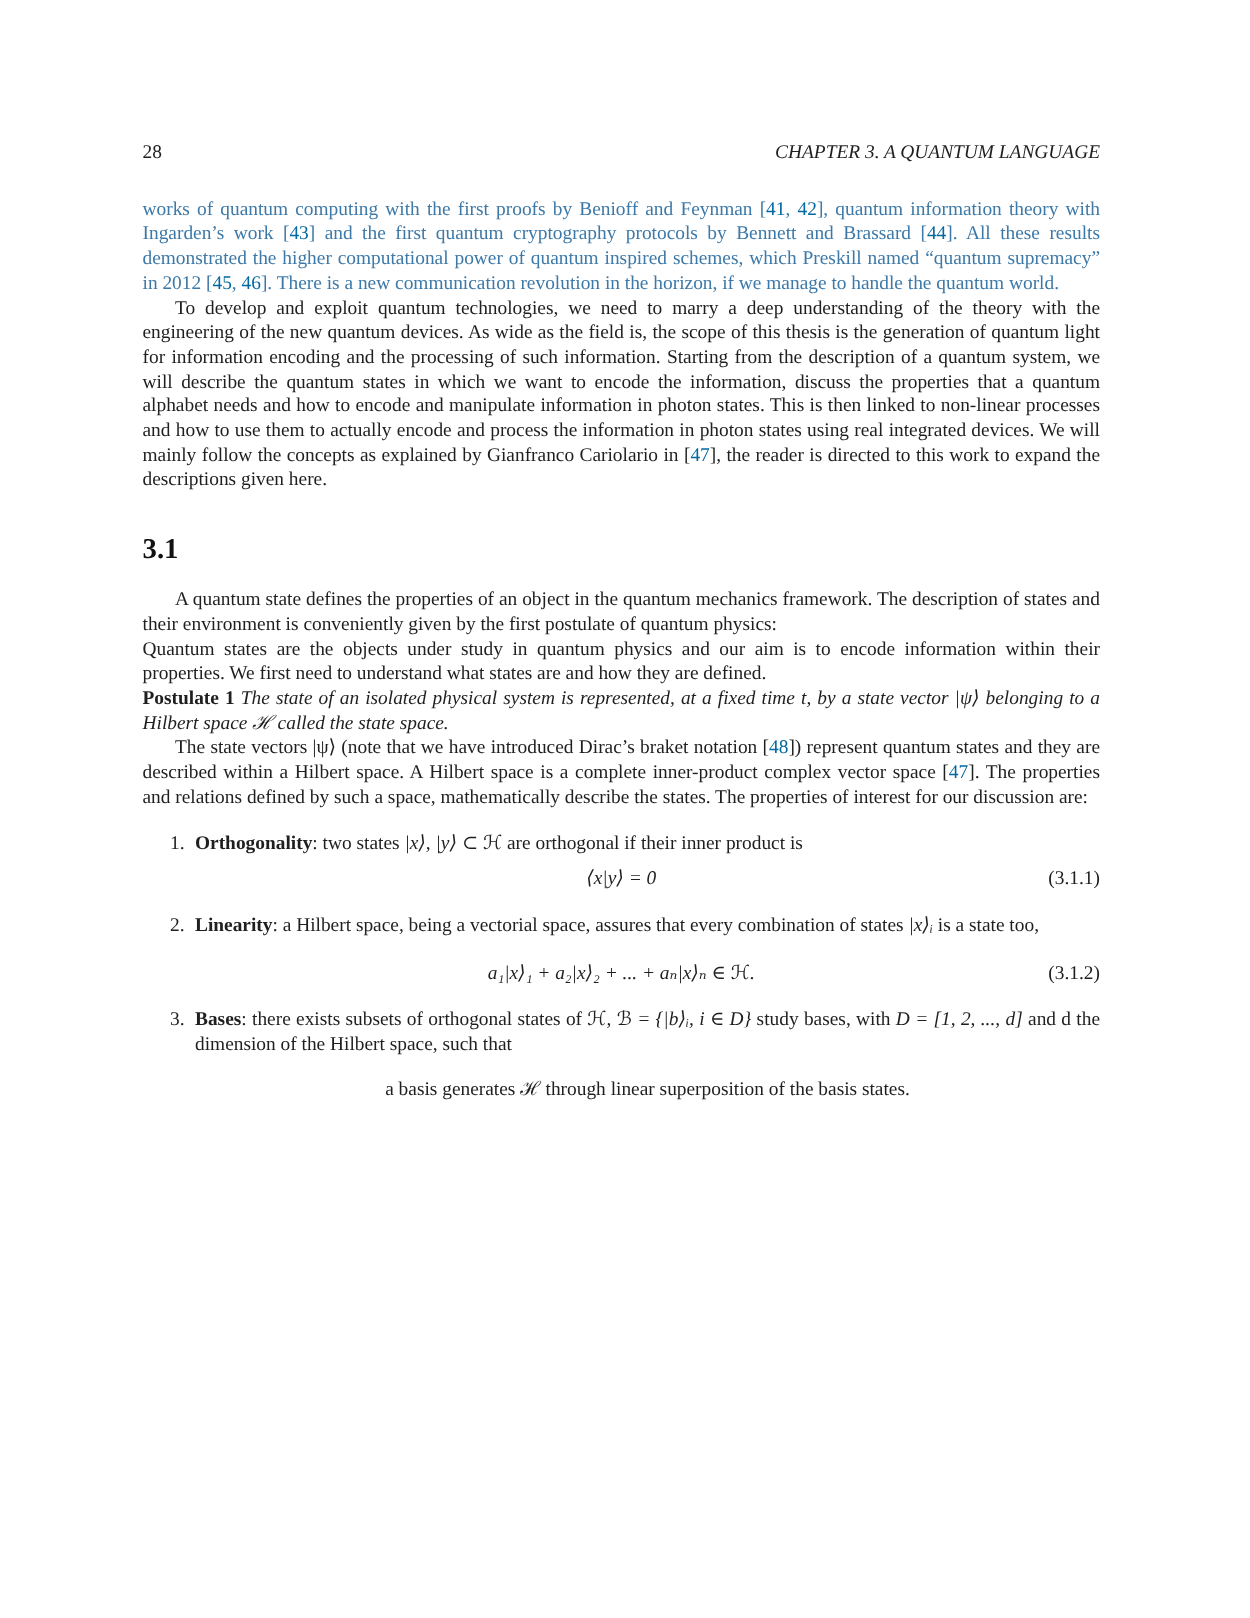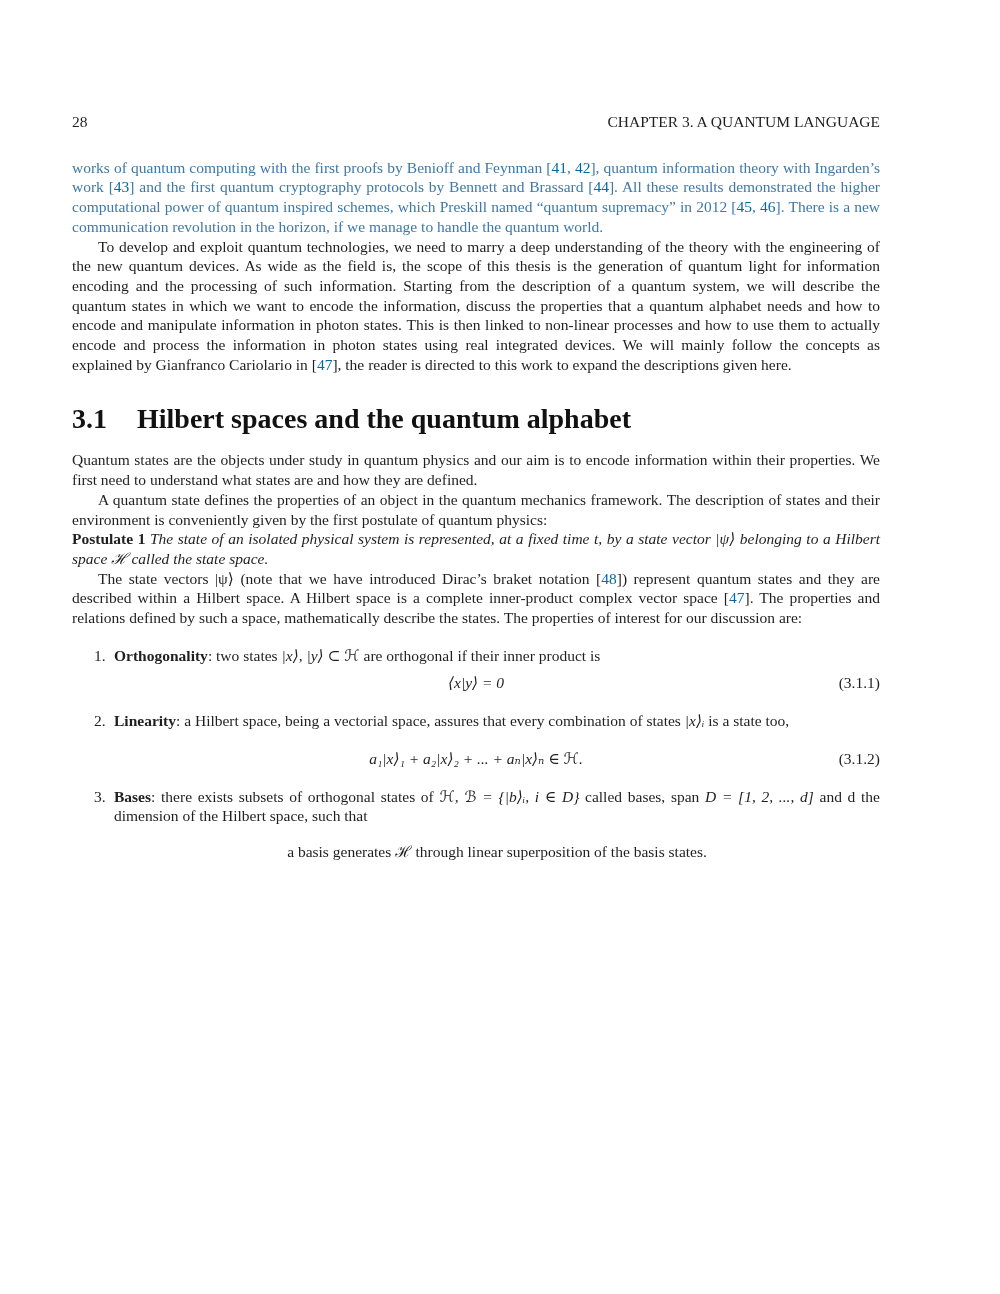--- a/index.html
+++ b/index.html
@@ -2,45 +2,45 @@
 <html><head>
 <meta charset="utf-8">
 <style>
   html, body { margin: 0; padding: 0; background: #ffffff; }
   .page {
     position: relative;
     width: 1000px;
     height: 1294px;
     background: #ffffff;
     box-sizing: border-box;
-    padding: 112px 120px 0 72px;
+    padding: 112px 120px 0 114px;
     font-family: "Liberation Serif", "DejaVu Serif", serif;
     font-size: 15.5px;
     line-height: 19.7px;
     color: #1f1f1f;
     overflow: hidden;
   }
   .running-header {
     display: flex;
     justify-content: space-between;
     align-items: baseline;
     margin-bottom: 26px;
   }
-  .chapter-title { }
+  .chapter-title { font-style: italic; }
   p.para { margin: 0; text-align: justify; }
   .indent { text-indent: 26px; }
   .blue { color: #3d79a8; }
   .cite { color: #0369a1; }
   .math {
     font-style: italic;
     font-family: "Liberation Serif", "DejaVu Serif", "DejaVu Sans", serif;
   }
   .section-heading {
     margin: 32px 0 18px 0;
-    font-size: 28px;
+    font-size: 23px;
     line-height: 26px;
     font-weight: bold;
     color: #111111;
     display: flex;
     align-items: center;
   }
   .section-number { margin-right: 30px; }
   .postulate { margin: 16px 0 14px 0; font-style: italic; }
   .postulate-label { font-weight: bold; font-style: normal; }
   .list { margin-top: 16px; }
@@ -69,26 +69,25 @@
     <span>28</span>
     <span class="chapter-title">CHAPTER 3.   A QUANTUM LANGUAGE</span>
   </div>
 
   <p class="para blue"><span>works of quantum computing with the first proofs by Benioff and Feynman [</span><span class="cite">41</span><span>, </span><span class="cite">42</span><span>], quantum information theory with Ingarden’s work [</span><span class="cite">43</span><span>] and the first quantum cryptography protocols by Bennett and Brassard [</span><span class="cite">44</span><span>]. All these results demonstrated the higher computational power of quantum inspired schemes, which Preskill named “quantum supremacy” in 2012 [</span><span class="cite">45</span><span>, </span><span class="cite">46</span><span>]. There is a new communication revolution in the horizon, if we manage to handle the quantum world.</span></p>
 
   <p class="para indent"><span>To develop and exploit quantum technologies, we need to marry a deep understanding of the theory with the engineering of the new quantum devices. As wide as the field is, the scope of this thesis is the generation of quantum light for information encoding and the processing of such information. Starting from the description of a quantum system, we will describe the quantum states in which we want to encode the information, discuss the properties that a quantum alphabet needs and how to encode and manipulate information in photon states. This is then linked to non-linear processes and how to use them to actually encode and process the information in photon states using real integrated devices. We will mainly follow the concepts as explained by Gianfranco Cariolario in [</span><span class="cite">47</span><span>], the reader is directed to this work to expand the descriptions given here.</span></p>
 
   <h2 class="section-heading">
     <span class="section-number">3.1</span>
-    <span>Hilbert spaces and the quantum alphabet</span>
   </h2>
 
+  <p class="para indent">A quantum state defines the properties of an object in the quantum mechanics framework. The description of states and their environment is conveniently given by the first postulate of quantum physics:</p>
+
   <p class="para">Quantum states are the objects under study in quantum physics and our aim is to encode information within their properties. We first need to understand what states are and how they are defined.</p>
-
-  <p class="para indent">A quantum state defines the properties of an object in the quantum mechanics framework. The description of states and their environment is conveniently given by the first postulate of quantum physics:</p>
 
   <p class="para postulate"><span class="postulate-label">Postulate 1</span><span> The state of an isolated physical system is represented, at a fixed time t, by a state vector |ψ⟩ belonging to a Hilbert space ℋ called the state space.</span></p>
 
   <p class="para indent"><span>The state vectors |ψ⟩ (note that we have introduced Dirac’s braket notation [</span><span class="cite">48</span><span>]) represent quantum states and they are described within a Hilbert space. A Hilbert space is a complete inner-product complex vector space [</span><span class="cite">47</span><span>]. The properties and relations defined by such a space, mathematically describe the states. The properties of interest for our discussion are:</span></p>
 
   <div class="list">
 
     <div class="list-item">
       <span class="item-number">1.</span><span class="item-label">Orthogonality</span><span>: two states </span><span class="math">|x⟩, |y⟩ ⊂ ℋ</span><span> are orthogonal if their inner product is</span>
     </div>
@@ -101,21 +100,21 @@
     <div class="list-item">
       <span class="item-number">2.</span><span class="item-label">Linearity</span><span>: a Hilbert space, being a vectorial space, assures that every combination of states </span><span class="math">|x⟩ᵢ</span><span> is a state too,</span>
     </div>
 
     <div class="eq-row eq2">
       <span class="math">a₁|x⟩₁ + a₂|x⟩₂ + ... + aₙ|x⟩ₙ ∈ ℋ.</span>
       <span class="eq-tag">(3.1.2)</span>
     </div>
 
     <div class="list-item">
-      <span class="item-number">3.</span><span class="item-label">Bases</span><span>: there exists subsets of orthogonal states of </span><span class="math">ℋ, ℬ = {|b⟩ᵢ, i ∈ D}</span><span> called bases, span </span><span class="math">D = [1, 2, ..., d]</span><span> and d the dimension of the Hilbert space, such that</span>
+      <span class="item-number">3.</span><span class="item-label">Bases</span><span>: there exists subsets of orthogonal states of </span><span class="math">ℋ, ℬ = {|b⟩ᵢ, i ∈ D}</span><span> study bases, with </span><span class="math">D = [1, 2, ..., d]</span><span> and d the dimension of the Hilbert space, such that</span>
     </div>
 
 
     <div class="closing-line">a basis generates ℋ through linear superposition of the basis states.</div>
 
   </div>
 
 </div>
 
 </body></html>

